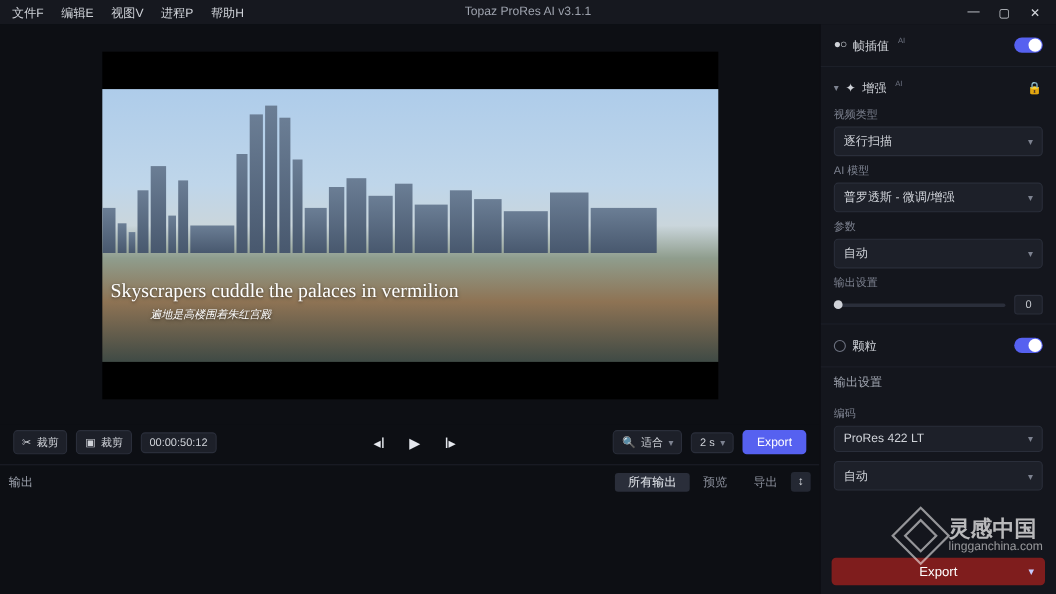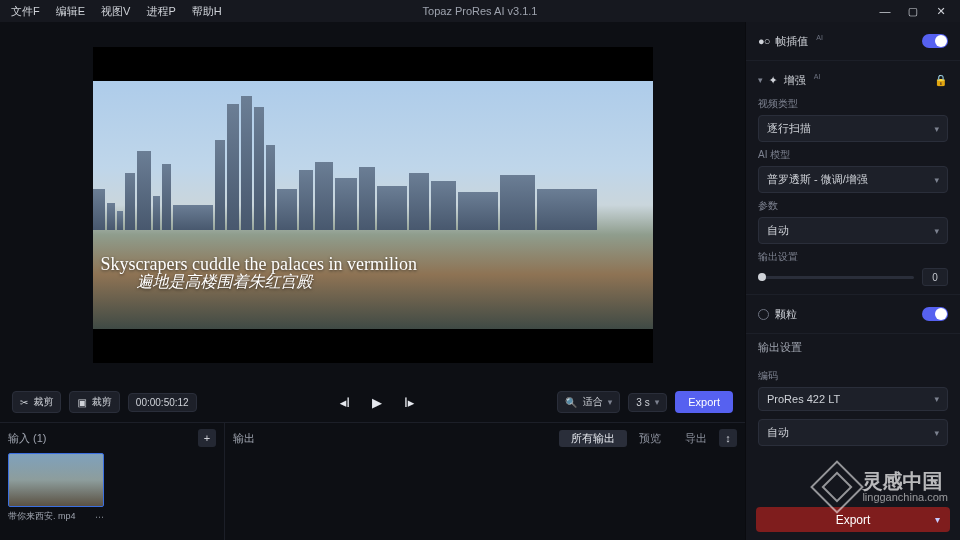--- a/index.html
+++ b/index.html
@@ -77,21 +77,21 @@
     background:linear-gradient(#6b7e95,#48586e);
     margin-right:2px;
   }
   .subtitle-en {
     position:absolute; left:8px; bottom:54px;
     color:#fff; font-size:18px; font-family: Georgia, serif;
     text-shadow:0 1px 3px rgba(0,0,0,.6);
   }
   .subtitle-cn {
     position:absolute; left:44px; bottom:36px;
-    color:#fff; font-size:16px; font-style:italic; font-family: "KaiTi", serif;
+    color:#fff; font-size:10px; font-style:italic; font-family: "KaiTi", serif;
     text-shadow:0 1px 3px rgba(0,0,0,.6);
   }
   
   .timeline-row {
     display:flex; align-items:center; padding: 2px 12px; height:24px; color:#7d8290; font-size:10px;
   }
   .track {
     flex:1; height:14px; margin:0 10px; position:relative;
     background-image: repeating-linear-gradient(to right, #3a3e49 0 1px, transparent 1px 8px);
     background-position: 0 4px;
@@ -255,39 +255,28 @@
         <span class="play-icn">Ⅰ▸</span>
       </div>
 
       <div class="right-controls">
         <div class="pill small">
           <span>🔍</span>
           <span>适合</span>
           <span class="chev">▾</span>
         </div>
         <div class="pill small">
-          <span>3 s</span>
+          <span>2 s</span>
           <span class="chev">▾</span>
         </div>
         <div class="preview-btn">Export</div>
       </div>
     </div>
 
     <div class="bottom-panels">
-      <div class="panel-in">
-        <div class="panel-header">
-          <span>输入 (1)</span>
-          <div class="add-btn">+</div>
-        </div>
-        <div class="thumb"></div>
-        <div class="thumb-label">
-          <span>带你来西安. mp4</span>
-          <span>⋯</span>
-        </div>
-      </div>
       <div class="panel-out">
         <div class="panel-header">
           <span>输出</span>
           <div class="tabs">
             <div class="tab active">所有输出</div>
             <div class="tab">预览</div>
             <div class="tab">导出</div>
             <div class="tab-right">
               <div class="sort-btn">↕</div>
             </div>

